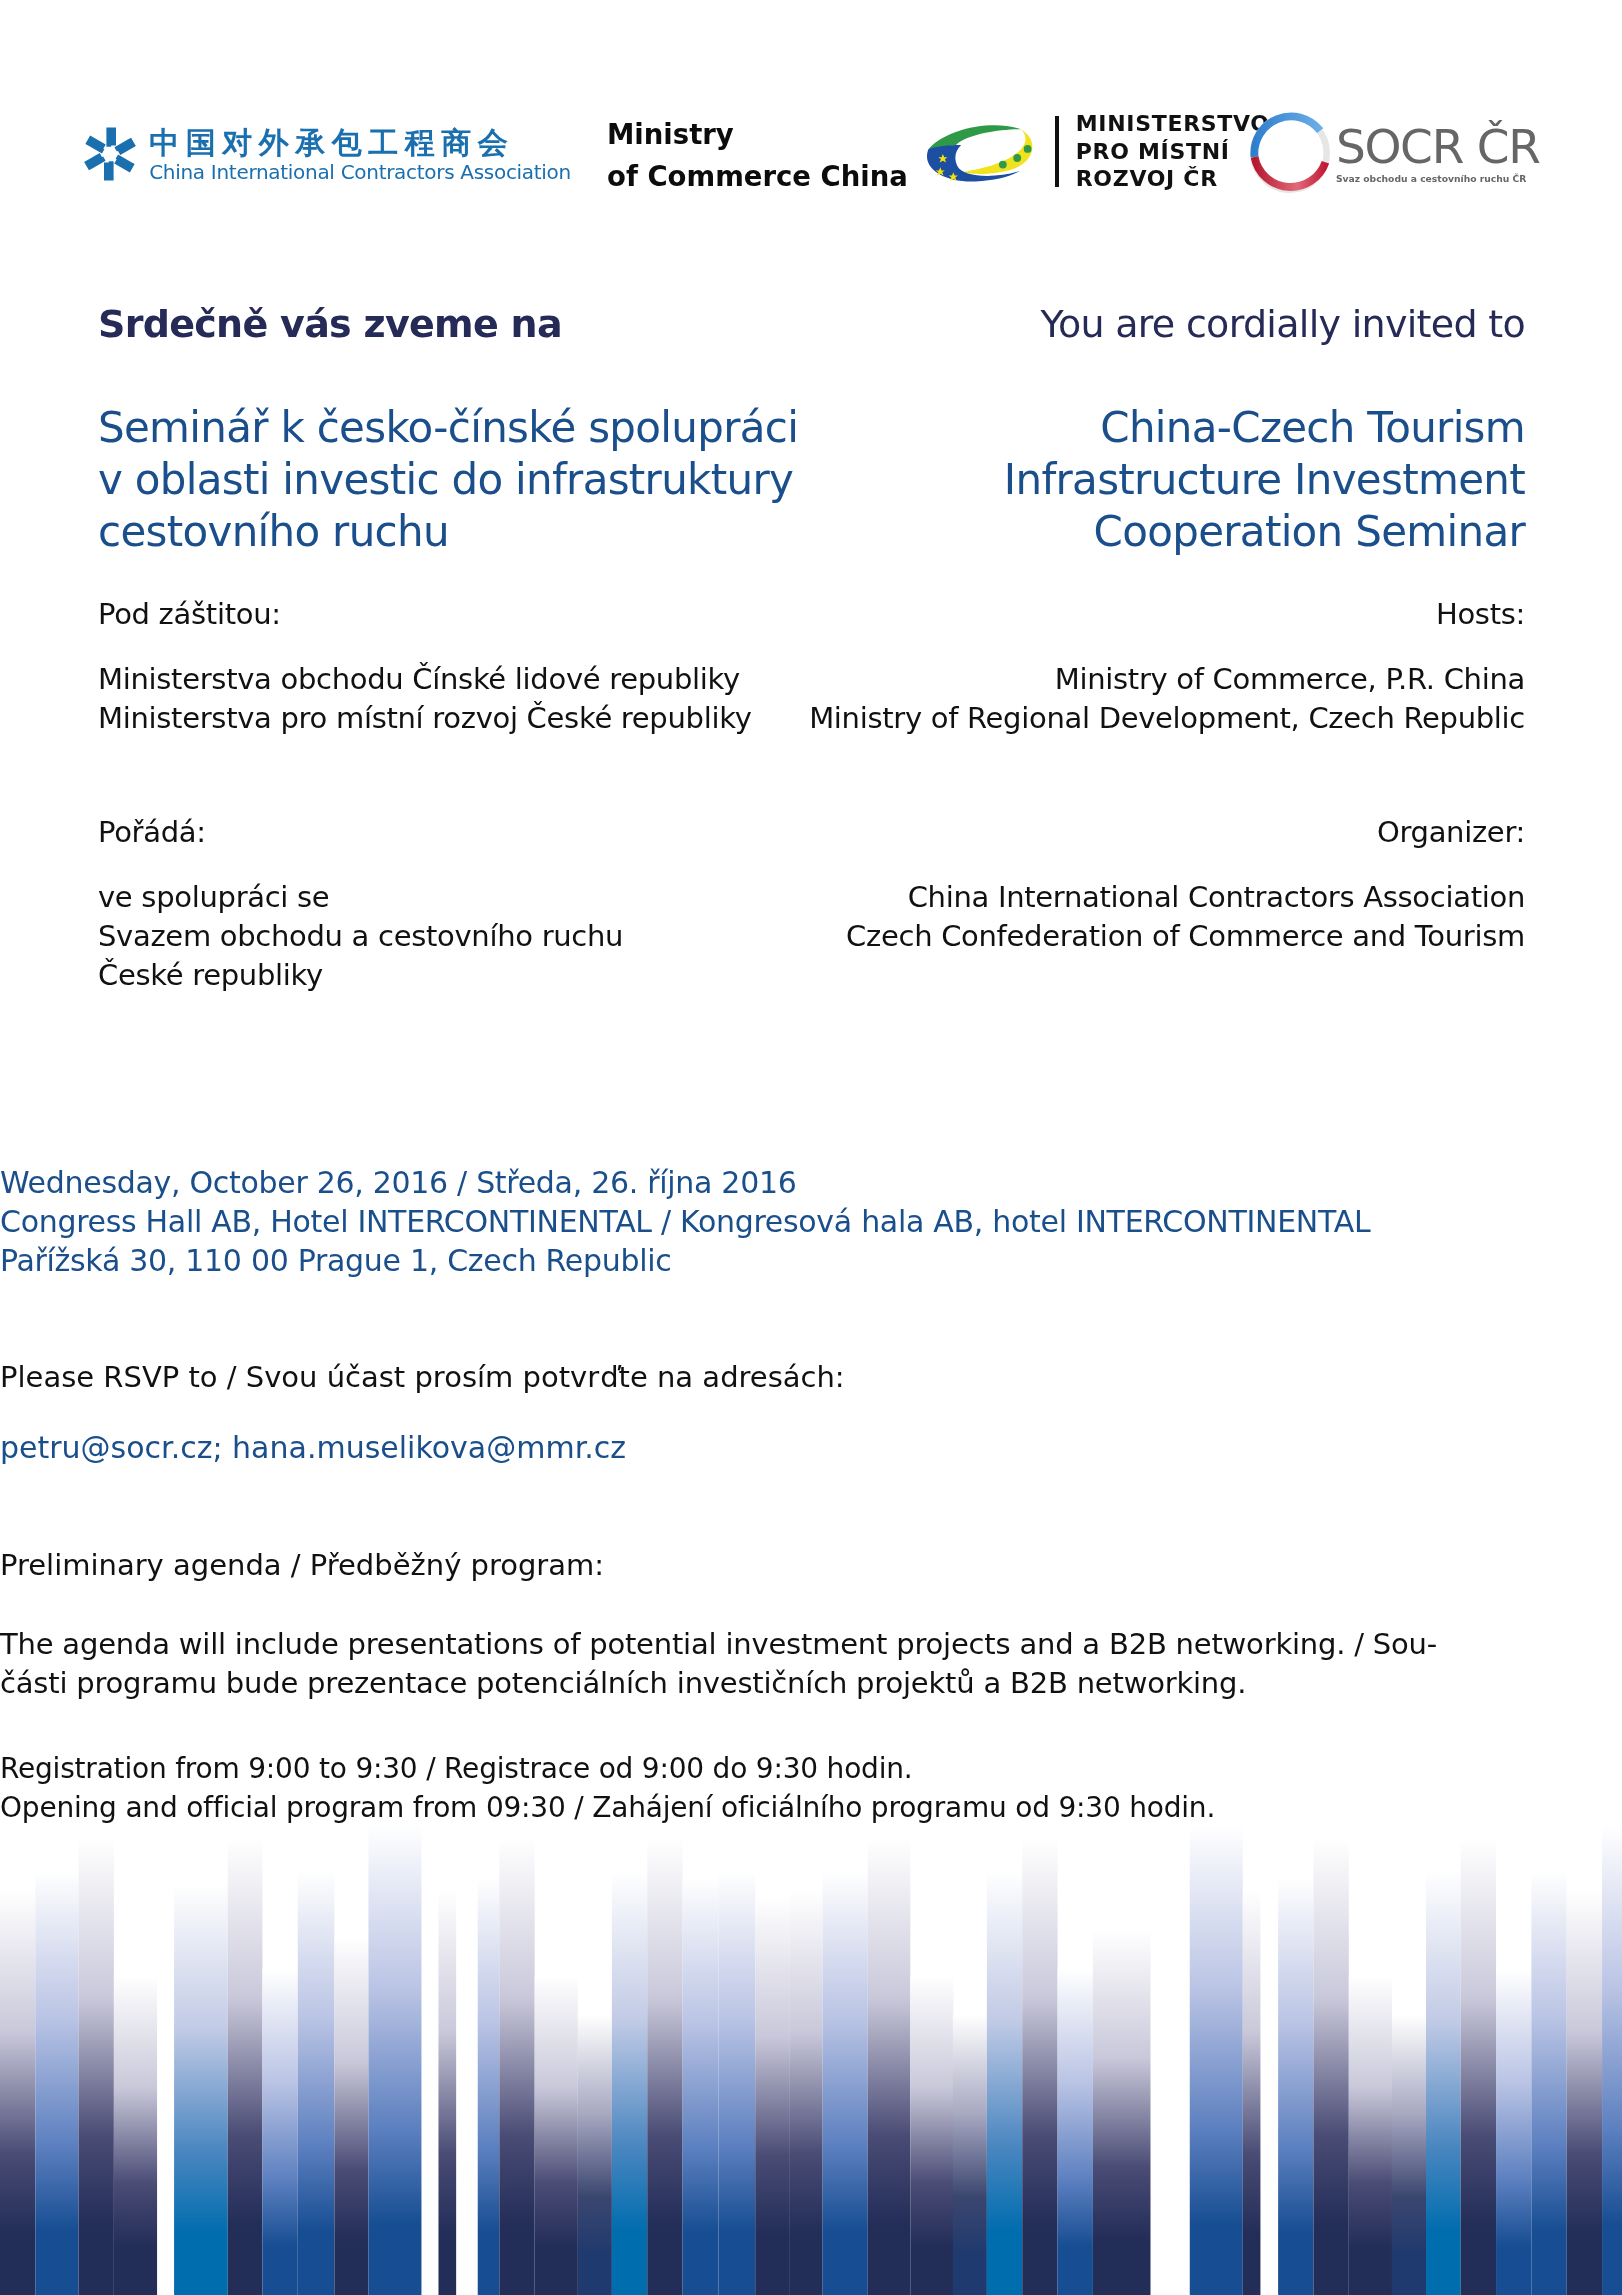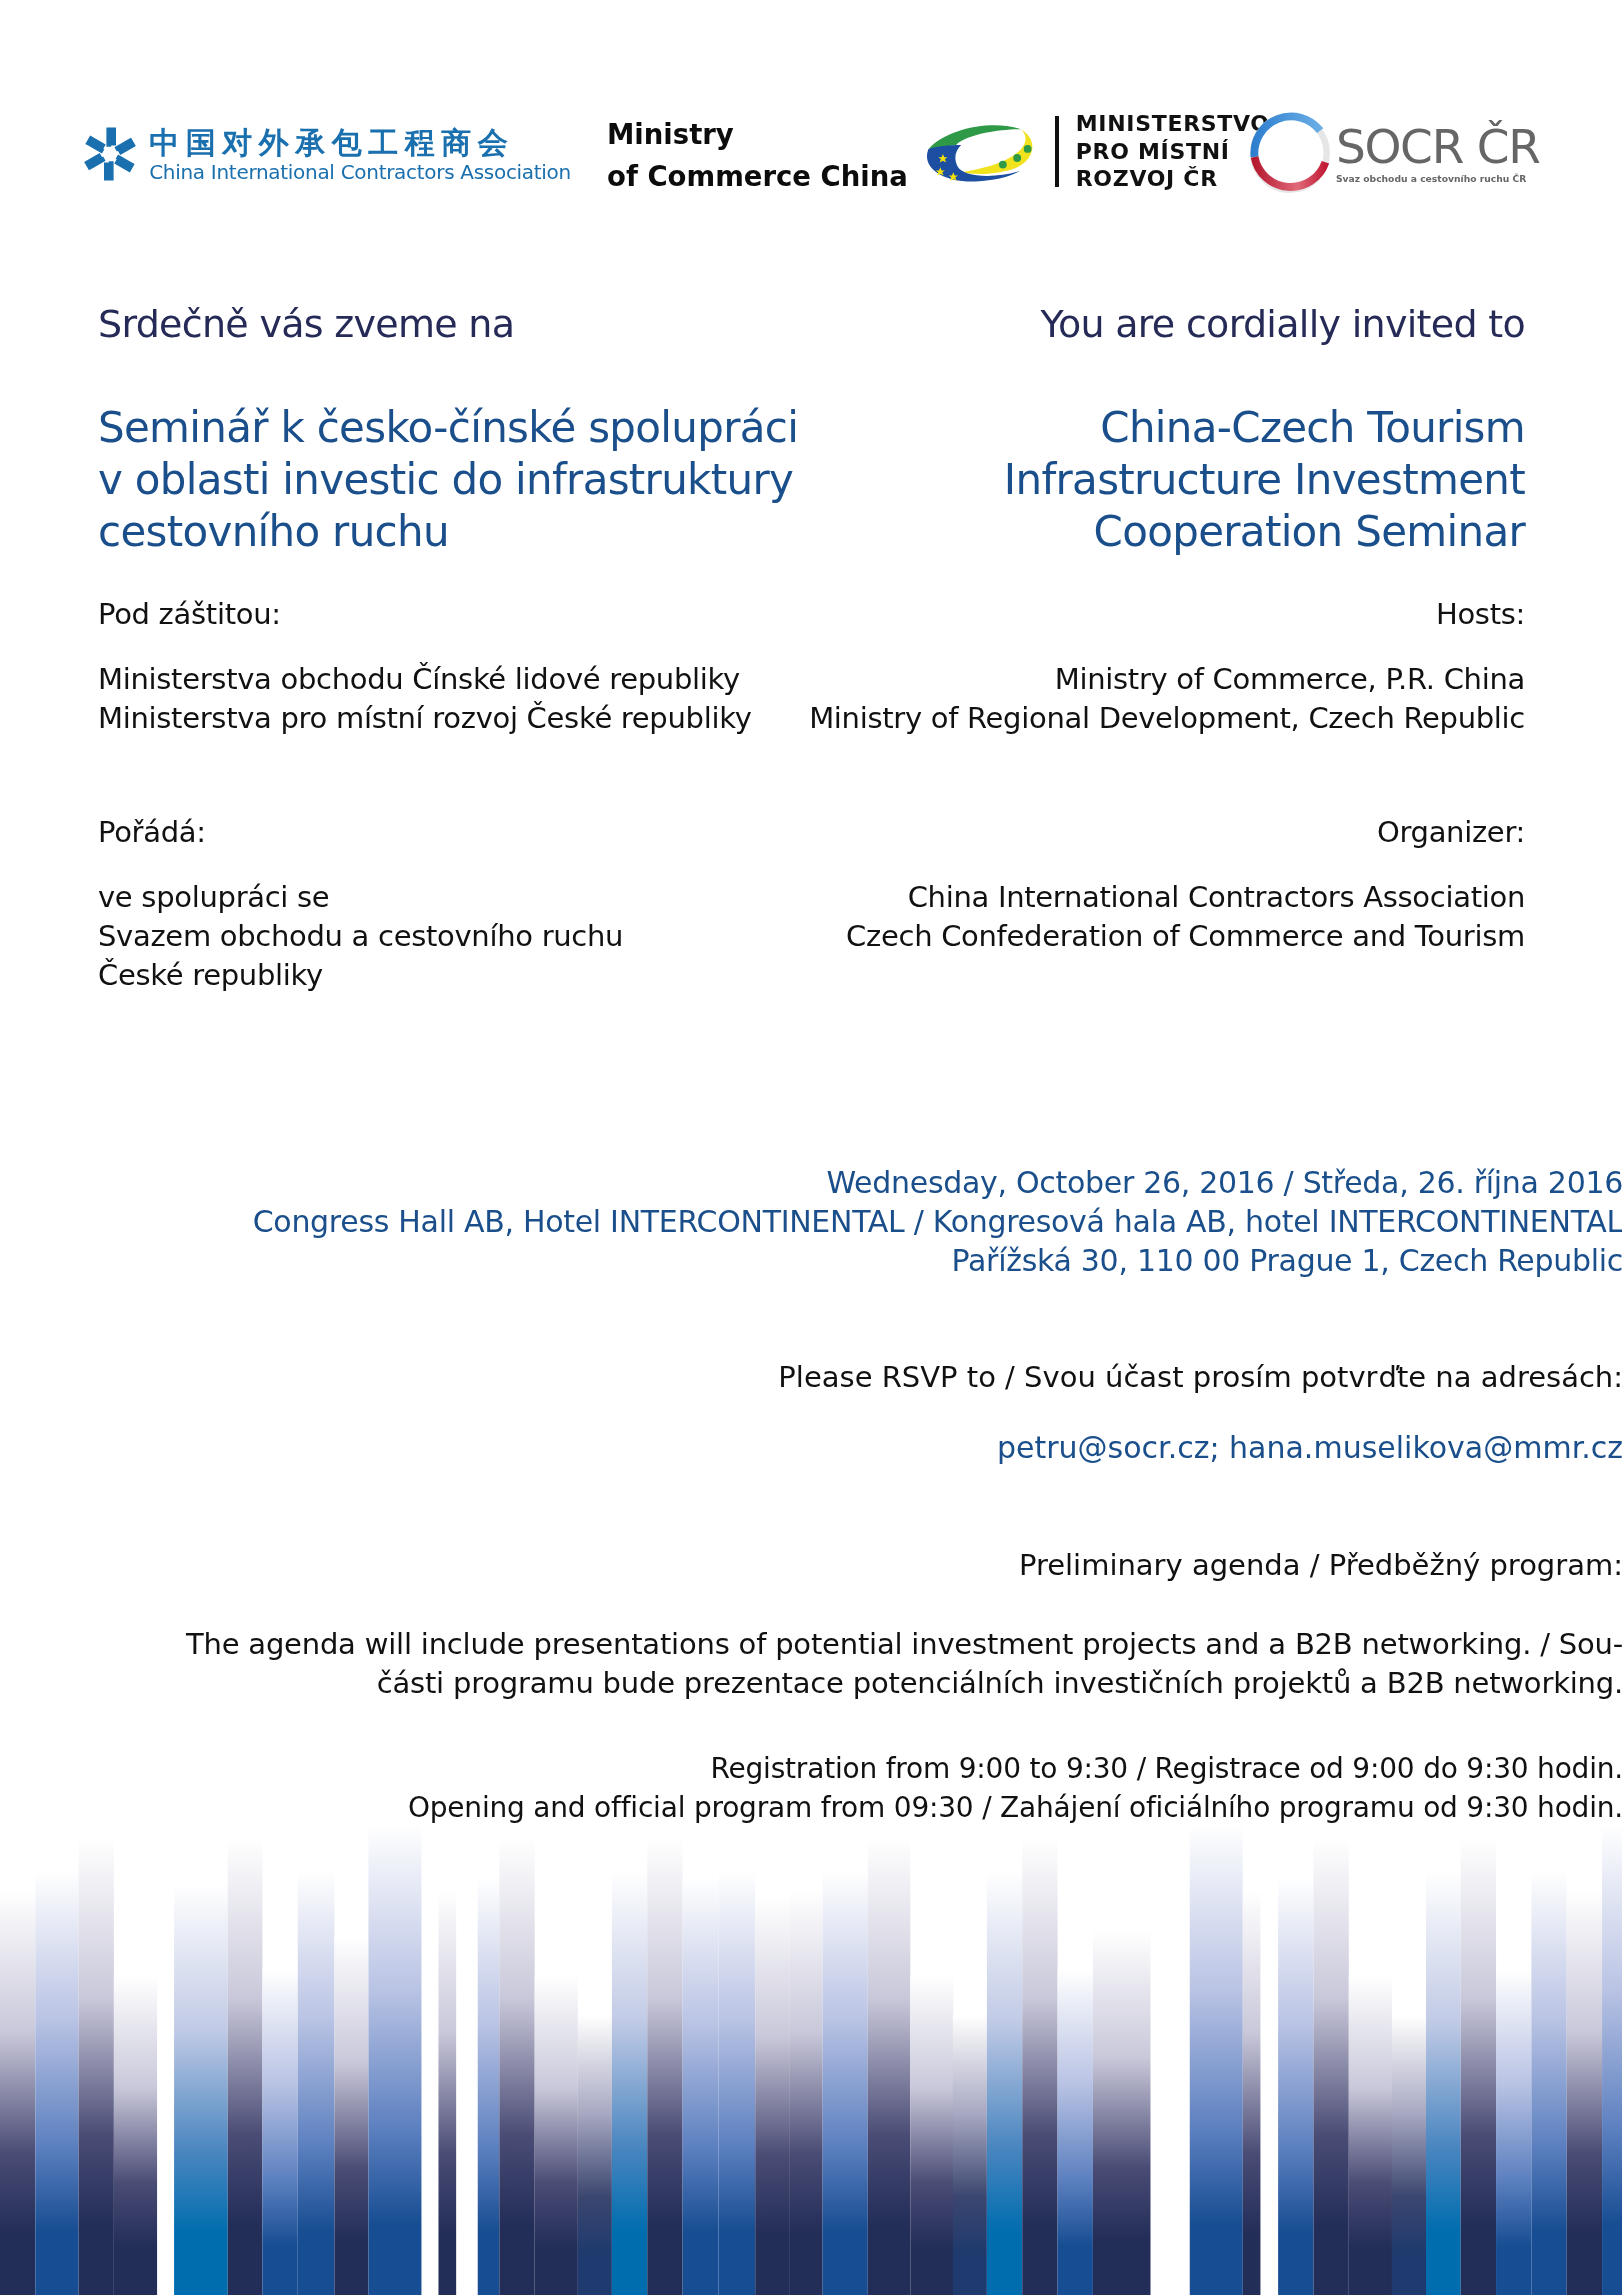--- a/index.html
+++ b/index.html
@@ -21,33 +21,33 @@
   #mmr-emblem { width: 118px; height: 73px; }
   #mmr-divider { width: 3.3px; height: 71px; background: #111; margin: 0 17px 0 14.4px; }
   #mmr-text { font-size: 22px; font-weight: bold; line-height: 27.5px; letter-spacing: 0.7px; color: #111; }
   #socr-logo { left: 1248px; top: 111px; display: flex; align-items: center; }
   #socr-ring { width: 84px; height: 84px; }
   #socr-text { margin-left: 3.9px; color: #666; }
   #socr-title { font-size: 47px; line-height: 50px; letter-spacing: -1.3px; }
   #socr-sub { font-size: 9.2px; font-weight: bold; margin-top: 1.3px; white-space: nowrap; }
 
   .invite { top: 302px; font-size: 38px; color: #262a57; letter-spacing: -0.7px; }
-  #invite-cz { left: 98px; }
+  #invite-cz { left: 98px; font-weight: bold; }
   #invite-en { right: 98px; text-align: right; }
   .title { top: 402px; font-size: 42px; line-height: 52px; color: #1a4f8b; letter-spacing: -0.7px; white-space: nowrap; }
   #title-cz { left: 98px; }
   #title-en { right: 98px; text-align: right; }
   .title div { display: block; }
 
   .label { font-size: 29px; color: #111; letter-spacing: -0.3px; }
   .body-lines { font-size: 29px; line-height: 39px; color: #111; letter-spacing: -0.3px; white-space: nowrap; }
   .left { left: 98px; }
   .right { right: 98px; text-align: right; }
 
-  .center-block { left: 0; width: 1623px; text-align: right; white-space: nowrap; }
+  .center-block { left: 0; width: 1623px; text-align: left; white-space: nowrap; }
   .blue { color: #1a4f8b; }
   #event-info { top: 1163px; font-size: 30px; line-height: 39px; letter-spacing: -0.3px; }
   #rsvp-label { top: 1360px; font-size: 29px; }
   #rsvp-emails { top: 1430px; font-size: 30px; }
   #agenda-label { top: 1548px; font-size: 29px; }
   #agenda-desc { top: 1625px; font-size: 29px; line-height: 39px; letter-spacing: -0.2px; }
   #schedule { top: 1743px; font-size: 28px; line-height: 39px; letter-spacing: -0.2px; margin-top: 6px; }
 
   #stripes { left: 0; top: 1819px; width: 1623px; height: 476px; }
 </style>

